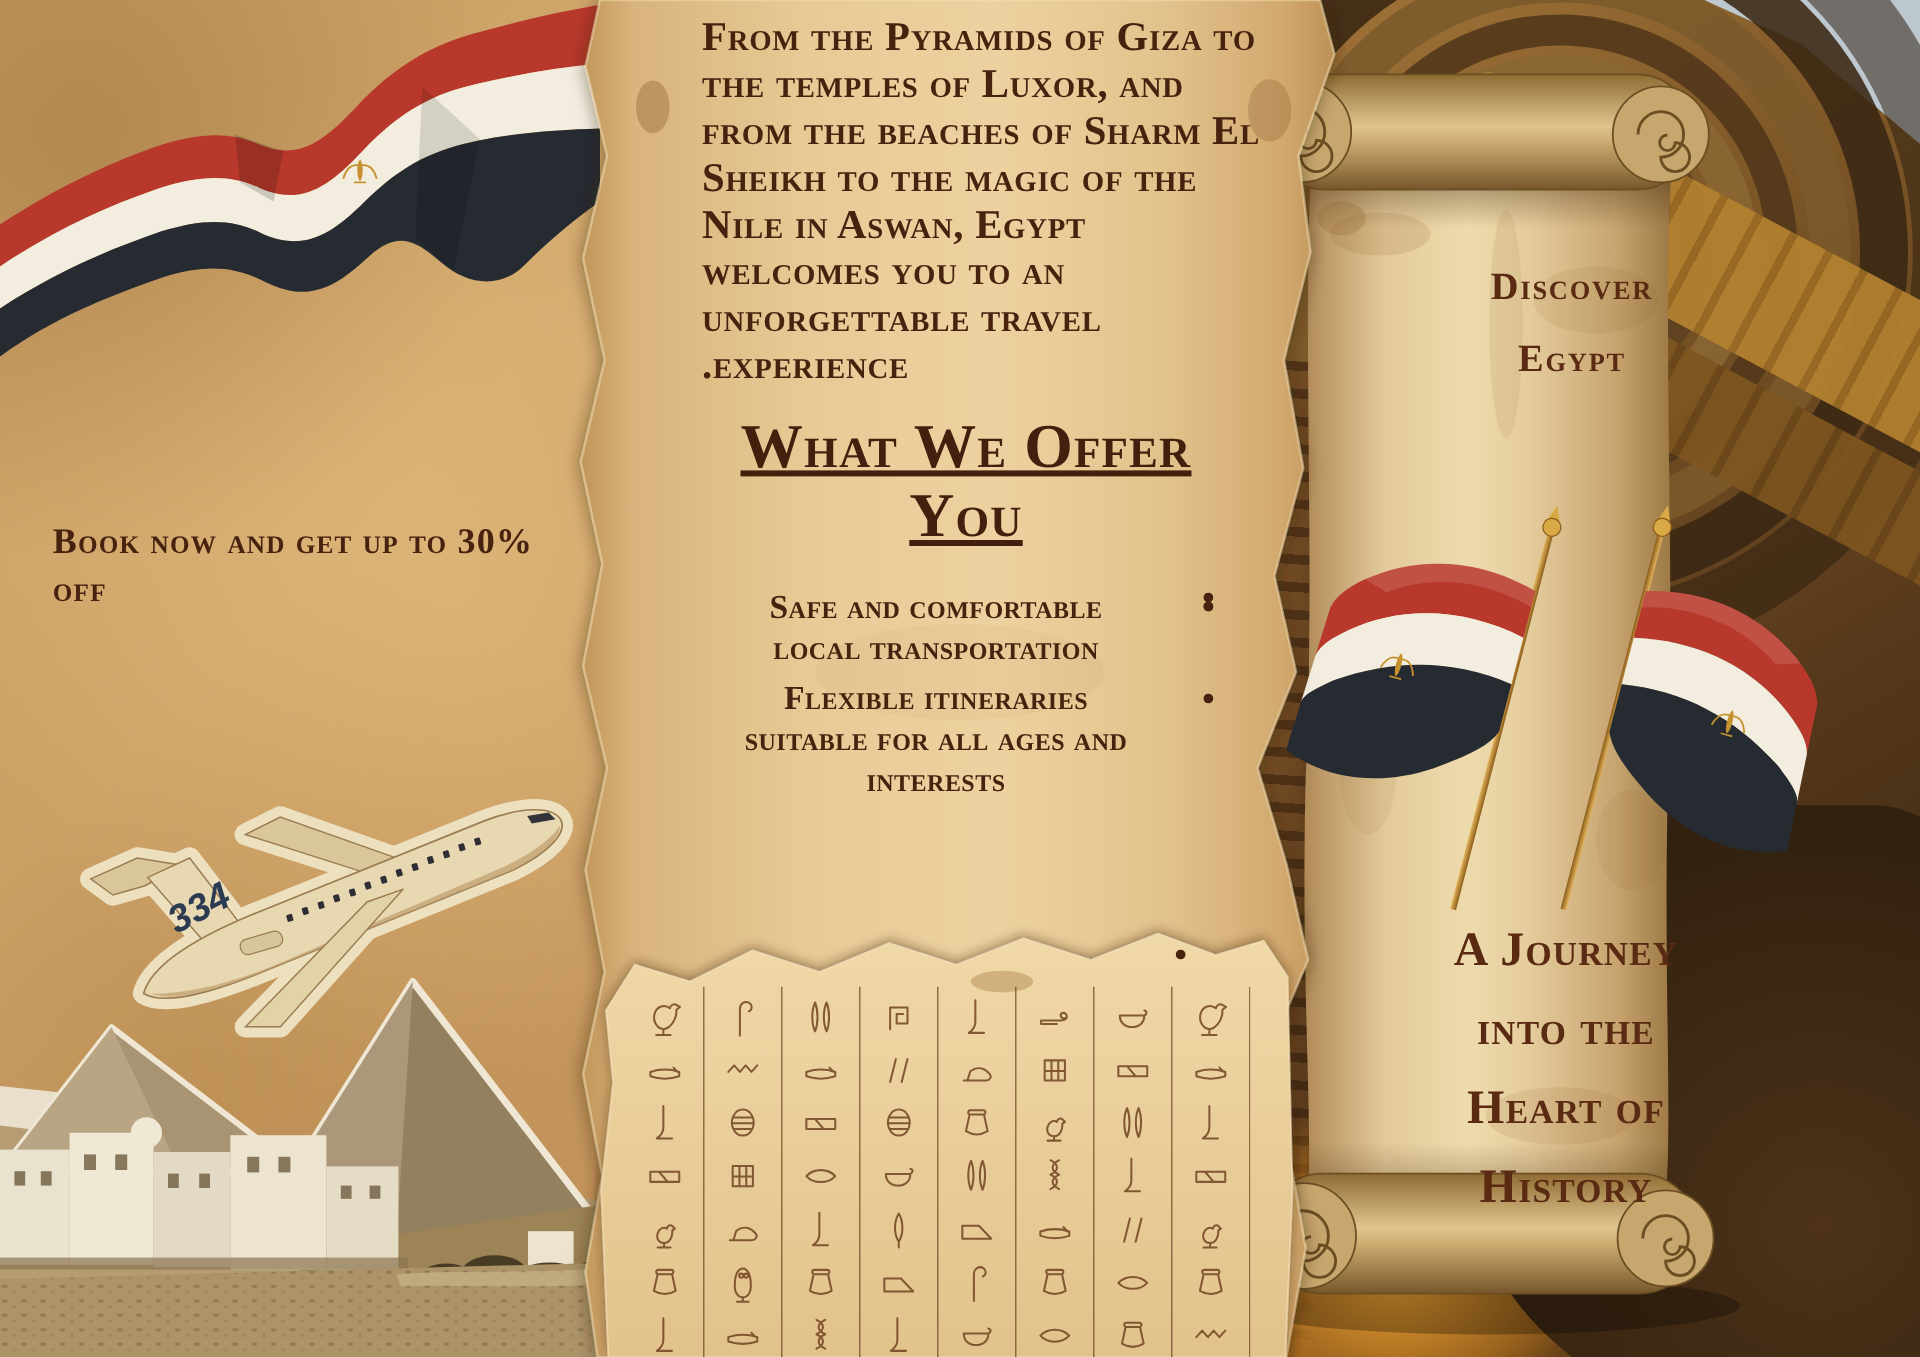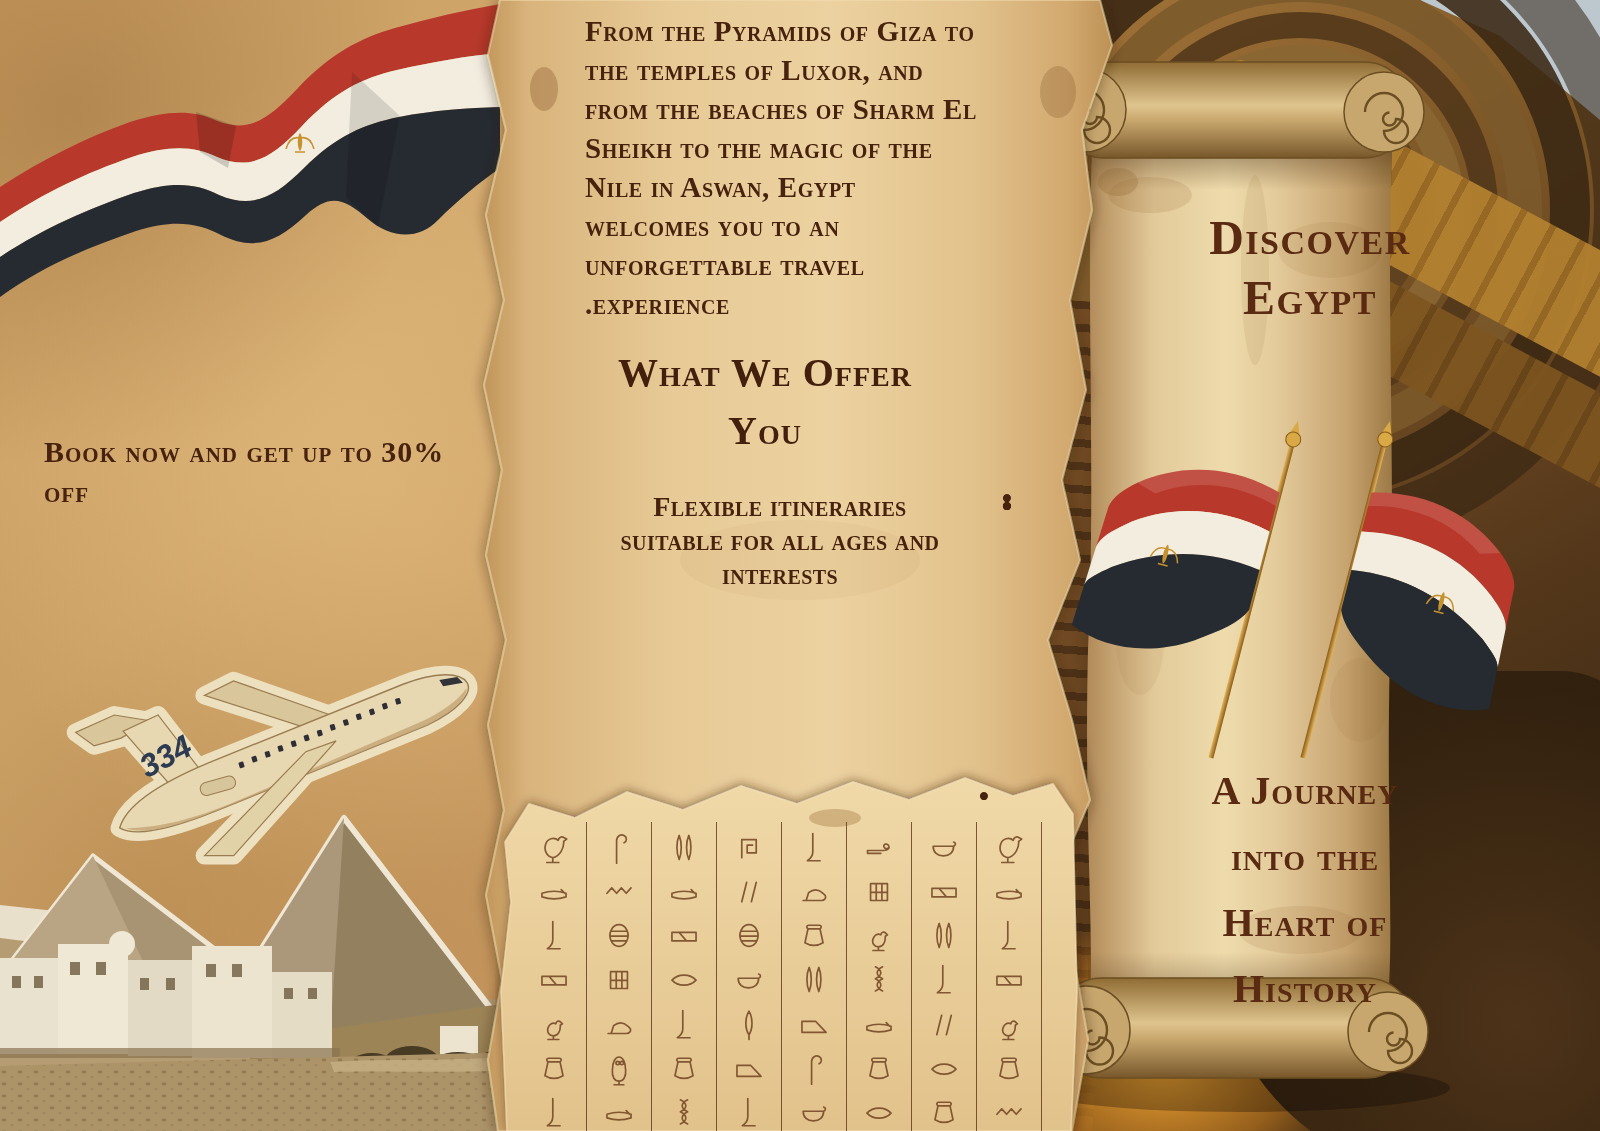--- a/index.html
+++ b/index.html
@@ -11,25 +11,25 @@
     background:
       radial-gradient(circle at 14% 10%,rgba(150,108,58,.45) 0,rgba(150,108,58,0) 32%),
       radial-gradient(circle at 72% 42%,rgba(230,190,128,.55) 0,rgba(230,190,128,0) 55%),
       radial-gradient(circle at 28% 82%,rgba(168,120,62,.4) 0,rgba(168,120,62,0) 48%),
       linear-gradient(135deg,#c99c60 0%,#d2a96e 45%,#c2925a 100%);}
   .promo{left:44px;top:432px;width:450px;font-weight:700;font-size:30px;line-height:40px;
     font-variant:small-caps;letter-spacing:1px;color:#47220f;white-space:pre-line;}
   
   #middle-paper{left:470px;top:0;width:660px;height:1131px;z-index:5;}
   #middle-content{left:0;top:0;width:1600px;height:1131px;z-index:7;pointer-events:none;}
-  .intro{left:585px;top:12px;width:470px;font-weight:700;font-size:29px;line-height:39px;
+  .intro{left:585px;top:12px;width:470px;font-weight:700;font-size:34px;line-height:39px;
     font-variant:small-caps;letter-spacing:.6px;color:#47220f;white-space:pre-line;}
-  .offer-heading{left:530px;top:344px;width:470px;text-align:center;font-weight:700;
-    font-size:40px;line-height:58px;font-variant:small-caps;letter-spacing:1px;
-    color:#43200e;white-space:pre-line;}
+  .offer-heading{left:570px;top:344px;width:470px;text-align:center;font-weight:700;
+    font-size:52px;line-height:58px;font-variant:small-caps;letter-spacing:1px;
+    color:#43200e;white-space:pre-line;text-decoration:underline;}
   #offer-list{left:545px;top:482px;width:470px;}
   .offer-row{position:relative;margin-bottom:8px;}
   .offer-text{width:340px;margin:0 auto;text-align:center;font-weight:700;font-size:28px;
     line-height:34px;font-variant:small-caps;letter-spacing:.4px;color:#47220f;}
   .offer-bullet{position:absolute;right:2px;top:-2px;font-size:34px;color:#47220f;}
   .extra-bullet{left:978px;top:778px;font-size:34px;color:#47220f;z-index:8;}
   
   #hiero-paper{left:495px;top:752px;width:590px;height:379px;z-index:6;}
   #hiero-cols{left:522px;top:822px;width:520px;height:309px;display:flex;z-index:7;overflow:hidden;}
   .hcol{flex:1;display:flex;flex-direction:column;align-items:center;gap:8px;
@@ -50,21 +50,21 @@
     transform:rotate(28deg);transform-origin:left center;}
   .rp-column{left:-14px;top:300px;width:135px;height:840px;border-radius:14px;
     background:
       repeating-linear-gradient(180deg,rgba(25,12,4,.38) 0 8px,rgba(25,12,4,0) 8px 23px),
       linear-gradient(90deg,#8a5e2c,#6e4822 60%,#4e3317);
     transform:rotate(4deg);}
   .rp-glow{left:20px;top:920px;width:340px;height:240px;
     background:radial-gradient(ellipse at 42% 60%,rgba(247,170,52,.95),rgba(222,140,35,.55) 45%,rgba(222,140,35,0) 72%);}
   .rp-rock{right:-50px;bottom:-40px;width:440px;height:500px;border-radius:45% 20% 10% 50%;
     background:radial-gradient(circle at 70% 70%,#4e3319,#30200e 72%);opacity:.96;}
-  .rp-title{left:150px;top:208px;width:320px;text-align:center;font-weight:700;font-size:48px;
+  .rp-title{left:150px;top:208px;width:320px;text-align:center;font-weight:700;font-size:32px;
     line-height:60px;font-variant:small-caps;letter-spacing:1.5px;color:#5a2a12;
     white-space:pre-line;z-index:9;}
   .rp-subtitle{left:140px;top:758px;width:330px;text-align:center;font-weight:700;font-size:40px;
     line-height:66px;font-variant:small-caps;letter-spacing:1px;color:#5a2a12;
     white-space:pre-line;z-index:9;}
   svg{display:block;}
 </style>
 </head>
 <body>
 
@@ -583,20 +583,21 @@
     <div class="abs offer-heading">What We Offer
 You</div>
     <div id="offer-list" class="abs">
       <div class="offer-row">
         <div class="offer-bullet">•</div>
       </div>
       <div class="offer-row">
         <div class="offer-bullet">•</div>
       </div>
       <div class="offer-row">
+        <div class="offer-text">Safe and comfortable local transportation</div>
         <div class="offer-bullet">•</div>
       </div>
       <div class="offer-row">
         <div class="offer-text">Flexible itineraries suitable for all ages and interests</div>
         <div class="offer-bullet">•</div>
       </div>
     </div>
     <div class="abs extra-bullet">•</div>
   </div>
 

